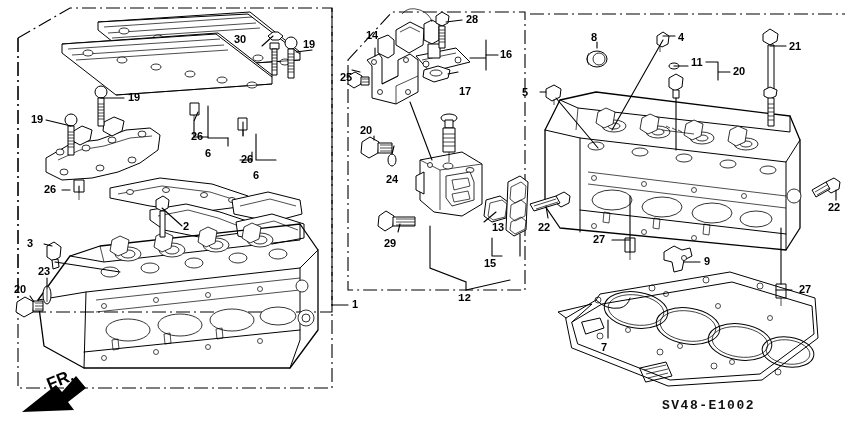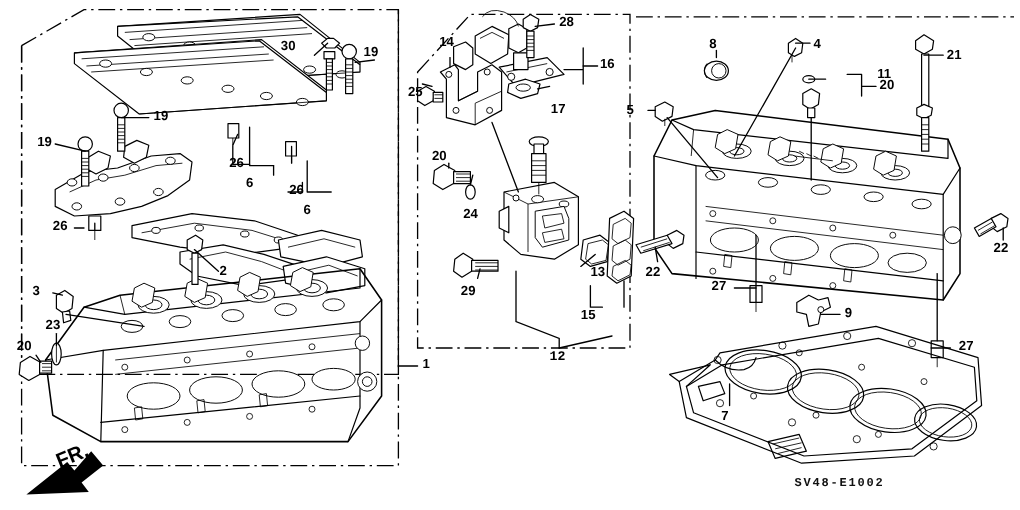--- a/index.html
+++ b/index.html
@@ -5,21 +5,21 @@
   html,body{margin:0;padding:0;background:#fff;}
   body{width:850px;height:425px;overflow:hidden;
        font-family:"Liberation Sans",sans-serif;color:#000;}
   #sheet{position:relative;width:850px;height:425px;background:#ffffff;}
   svg{position:absolute;left:0;top:0;}
   .lbl{position:absolute;font-family:"Liberation Sans",sans-serif;
        font-weight:bold;font-size:11px;line-height:15px;color:#000;
        white-space:nowrap;}
   #partno{position:absolute;left:662px;top:398px;
           font-family:"Liberation Mono",monospace;font-weight:bold;
-          font-size:10px;letter-spacing:1.5px;color:#111;}
+          font-size:13px;letter-spacing:1.5px;color:#111;}
   #frlabel{position:absolute;left:44px;top:376px;
            font-family:"Liberation Sans",sans-serif;font-weight:bold;
            font-size:17px;color:#000;
            transform:rotate(-22deg);transform-origin:left top;}
 </style>
 </head>
 <body>
 
 <div id="sheet">
 
@@ -566,21 +566,21 @@
 <div class="lbl" style="left:27px;top:236px;">3</div>
 <div class="lbl" style="left:38px;top:264px;">23</div>
 <div class="lbl" style="left:14px;top:282px;">20</div>
 <div class="lbl" style="left:352px;top:297px;">1</div>
 
 <div class="lbl" style="left:466px;top:12px;">28</div>
 <div class="lbl" style="left:366px;top:28px;">14</div>
 <div class="lbl" style="left:500px;top:47px;">16</div>
 <div class="lbl" style="left:340px;top:54px;margin-top:16px;">25</div>
 <div class="lbl" style="left:459px;top:63px;margin-top:21px;">17</div>
-<div class="lbl" style="left:691px;top:55px;margin-left:40px;">11</div>
+<div class="lbl" style="left:691px;top:55px;">11</div>
 <div class="lbl" style="left:733px;top:64px;">20</div>
 <div class="lbl" style="left:360px;top:123px;">20</div>
 <div class="lbl" style="left:386px;top:132px;margin-top:40px;">24</div>
 <div class="lbl" style="left:492px;top:220px;">13</div>
 <div class="lbl" style="left:484px;top:256px;">15</div>
 <div class="lbl" style="left:384px;top:236px;">29</div>
 <div class="lbl" style="left:458px;top:291px;font-family:Liberation Mono, monospace;">12</div>
 
 <div class="lbl" style="left:591px;top:30px;">8</div>
 <div class="lbl" style="left:678px;top:30px;">4</div>

